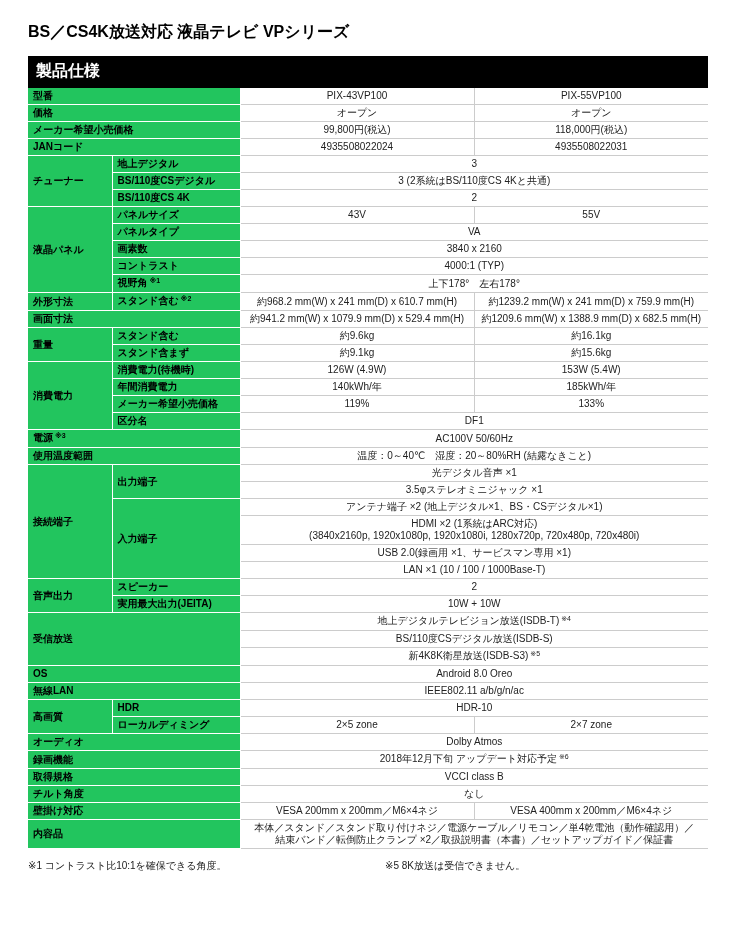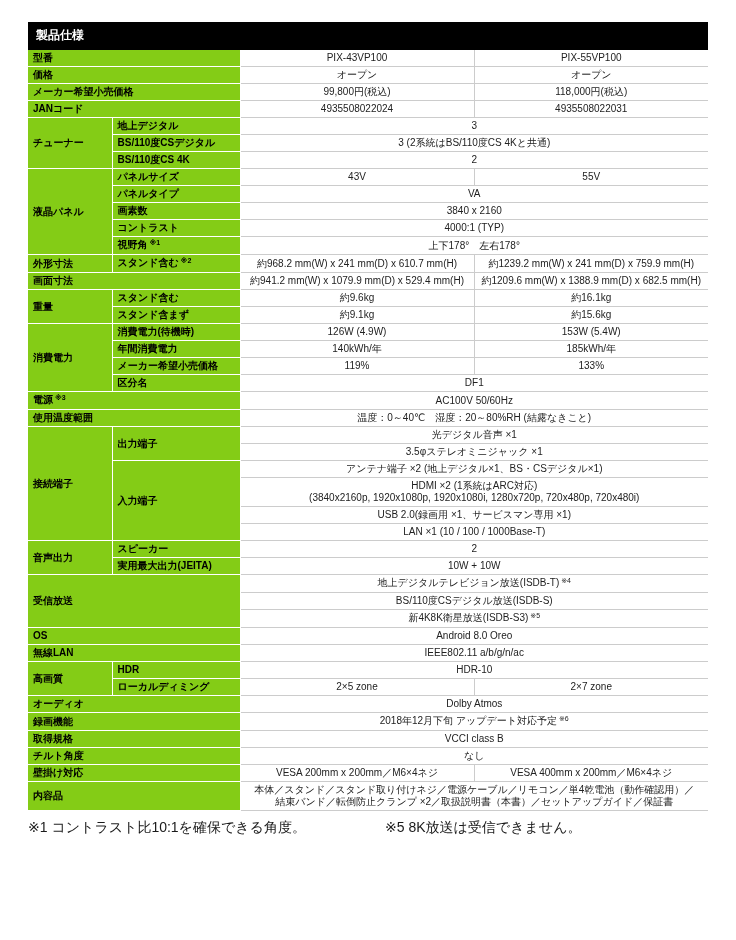--- a/index.html
+++ b/index.html
@@ -20,39 +20,39 @@
     font-size: 16px;
     font-weight: bold;
     margin: 0 0 13px 0;
     color: #000000;
   }
   .spec-header {
     width: 680px;
     box-sizing: border-box;
     background: #000000;
     color: #ffffff;
-    font-size: 12px;
+    font-size: 16px;
     font-weight: bold;
     padding: 5px 8px 6px 8px;
   }
   table.spec-table {
     width: 680px;
     table-layout: fixed;
     border-collapse: collapse;
     border-spacing: 0;
   }
   table.spec-table td {
     font-size: 10px;
     line-height: 12px;
     padding: 2px 5px;
     vertical-align: middle;
     word-break: break-all;
   }
   td.lbl {
-    background: #84cc16;
+    background: #22c55e;
     border: 1px solid #ffffff;
     border-left: none;
     font-weight: bold;
     text-align: left;
     color: #000000;
     padding-left: 8px;
   }
   td.sub { border-left: 1px solid #ffffff; }
   td.val {
     background: #ffffff;
@@ -67,30 +67,31 @@
     font-size: 7px;
     position: relative;
     top: -3px;
     letter-spacing: 0;
   }
   .footnotes {
     width: 680px;
     display: flex;
     margin-top: 9px;
   }
-  .fn-col { font-size: 14px; line-height: 15px; color: #1a1a1a; }
+  .fn-col { font-size: 10px; line-height: 15px; color: #1a1a1a; }
   .fn-col.left { width: 357px; flex: 0 0 357px; }
   .fn-col.right { flex: 1; }
   .fn-col p { margin: 0; }
 </style>
 </head>
 <body>
 
 <div class="page">
 
+  <h1 class="page-title">BS／CS4K放送対応 液晶テレビ VPシリーズ</h1>
 
   <div class="spec-header">製品仕様</div>
 
   <table class="spec-table">
     <colgroup>
       <col style="width:84px">
       <col style="width:128px">
       <col style="width:234px">
       <col style="width:234px">
     </colgroup>

